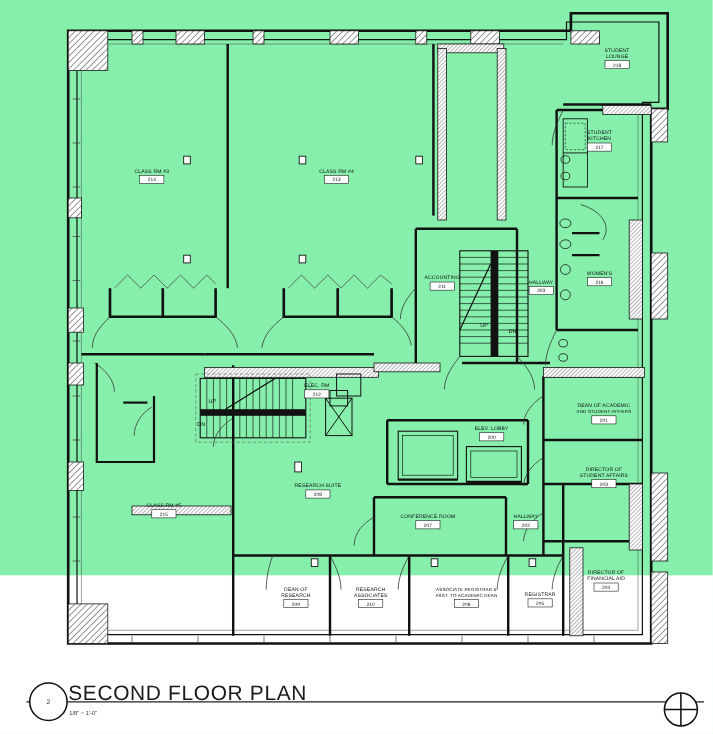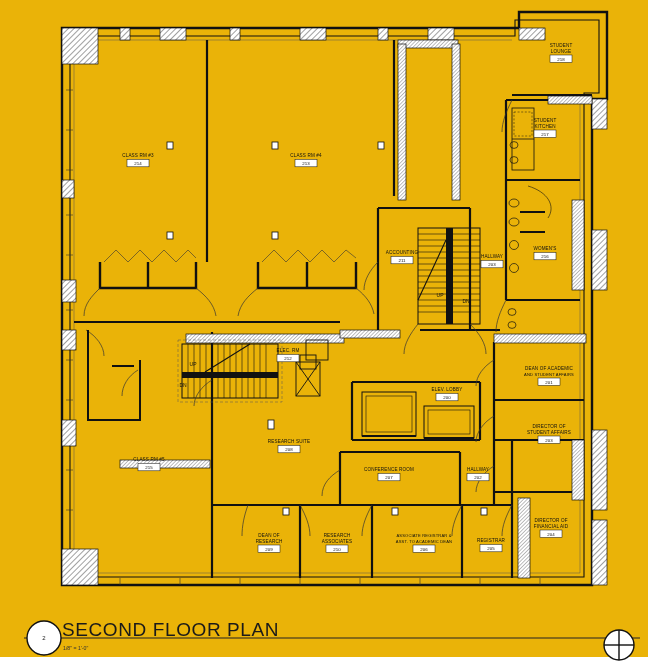--- a/index.html
+++ b/index.html
@@ -1,18 +1,18 @@
 <!DOCTYPE html>
 <html><head>
 <meta charset="utf-8">
 <style>
   html,body{margin:0;padding:0;background:#ffffff;}
   body{width:648px;height:667px;overflow:hidden;
        font-family:"Liberation Sans", sans-serif;color:#000;}
-  #sheet{position:relative;width:648px;height:657px;background:#eab308;}
+  #sheet{position:relative;width:648px;height:523px;background:#86efac;}
   svg#plan{position:absolute;left:0;top:0;width:648px;height:667px;display:block;}
 
   
   .rmlabel{font-family:"Liberation Sans",sans-serif;font-size:4.6px;
            letter-spacing:.15px;fill:#111;text-anchor:middle;}
   .rmlabel.sm{font-size:4.1px;}
   .rmnum{font-family:"Liberation Sans",sans-serif;font-size:4.4px;
          fill:#111;text-anchor:middle;}
   .stairtxt{font-family:"Liberation Sans",sans-serif;font-size:5px;
             fill:#111;text-anchor:middle;}

